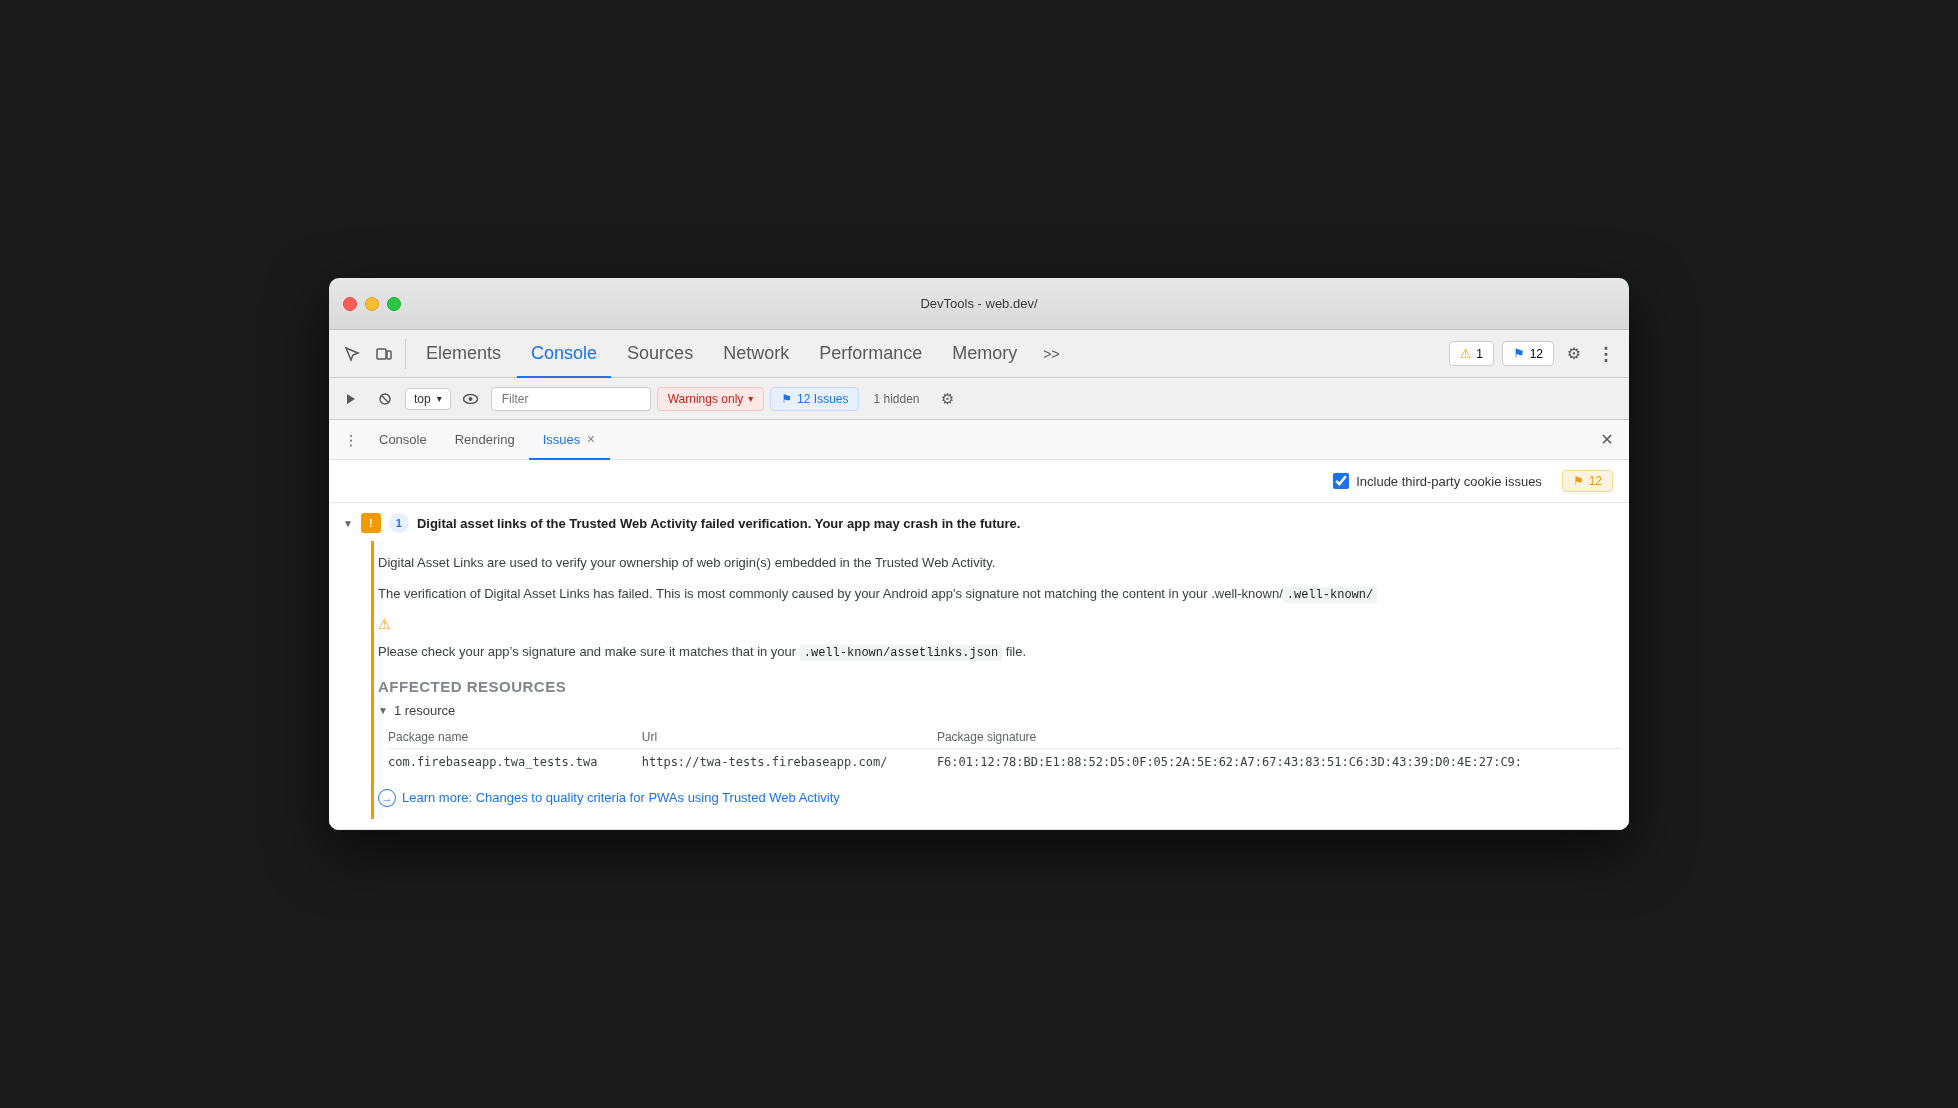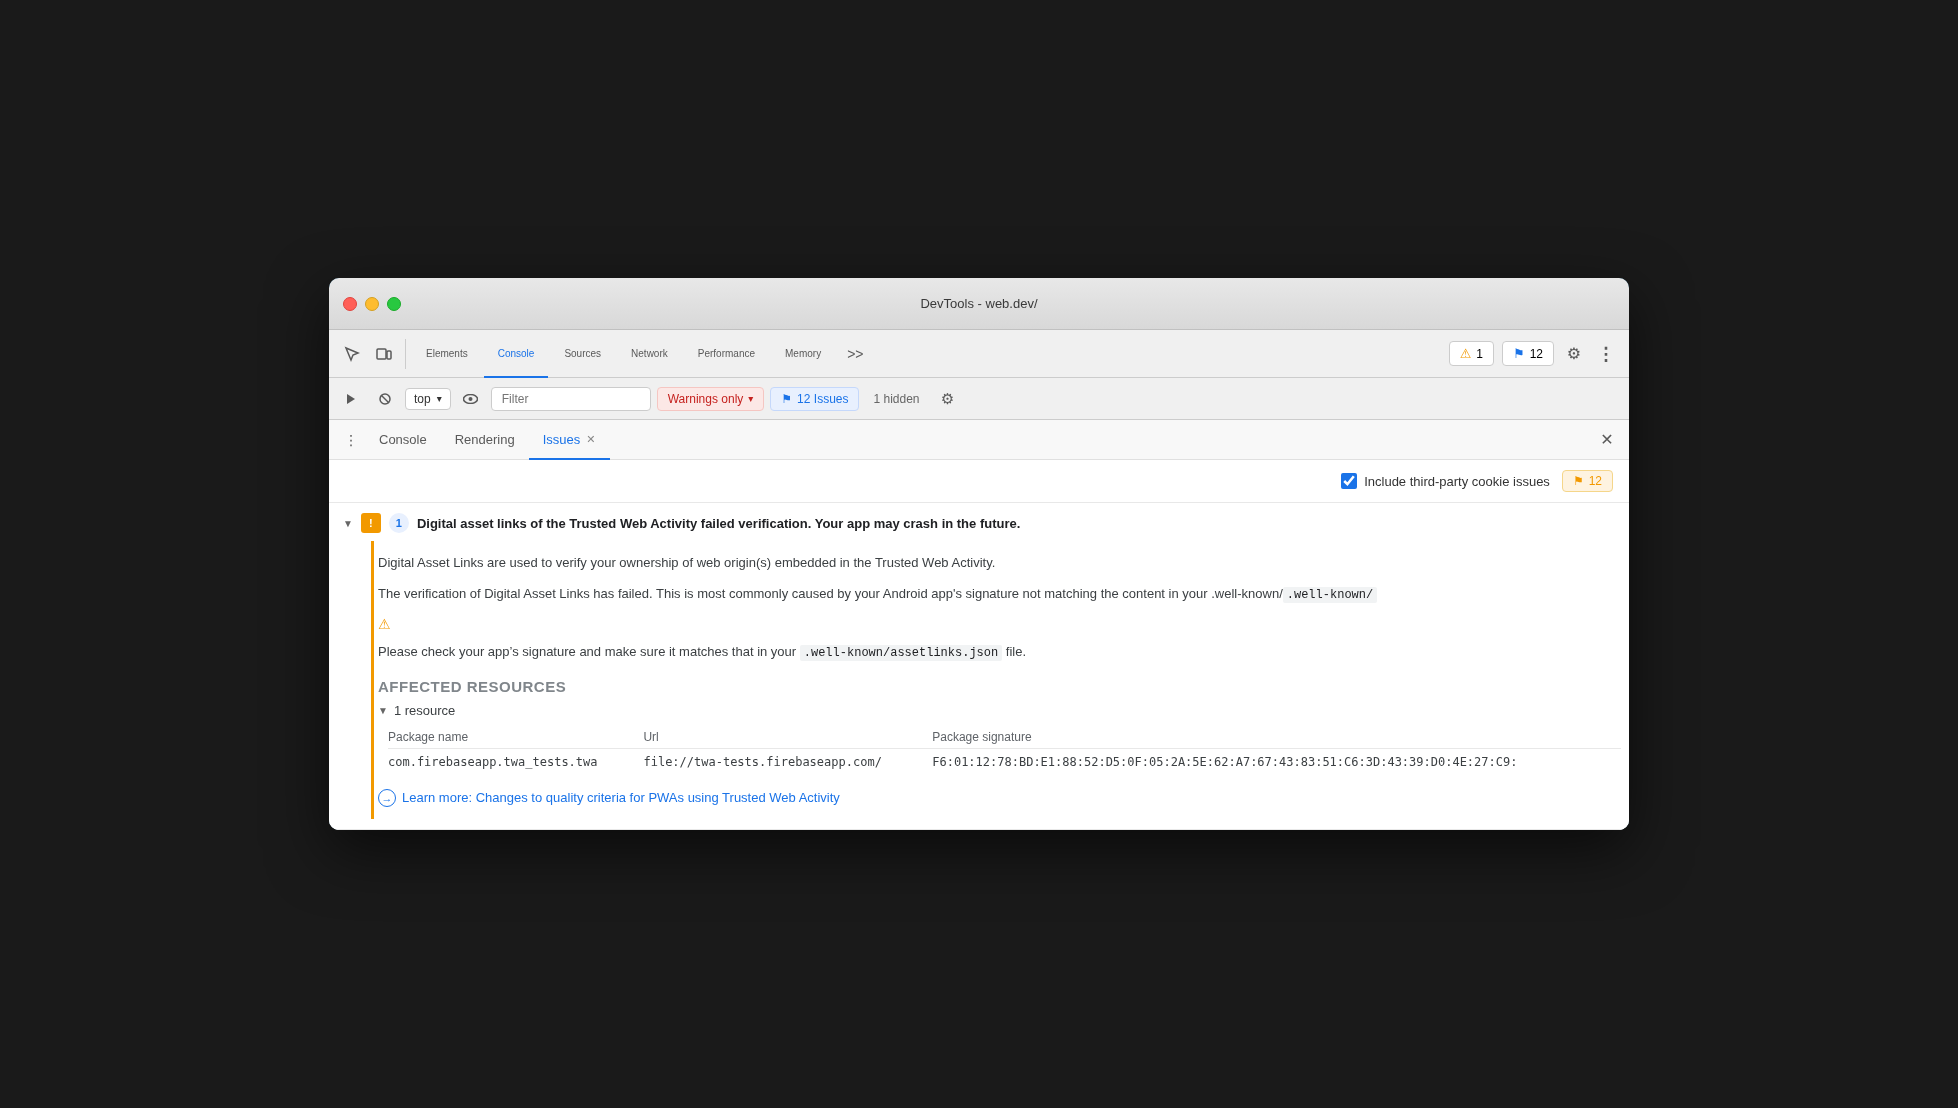--- a/index.html
+++ b/index.html
@@ -75,21 +75,21 @@
       width: 1px;
       height: 30px;
       background: #ccc;
       margin: 0 4px;
     }
     .toolbar-tab {
       padding: 0 14px;
       height: 48px;
       display: flex;
       align-items: center;
-      font-size: 10px;
+      font-size: 18px;
       color: #5a5a5a;
       cursor: pointer;
       position: relative;
       white-space: nowrap;
     }
     .toolbar-tab.active {
       color: #1a73e8;
     }
     .toolbar-tab.active::after {
       content: '';
@@ -263,21 +263,21 @@
       font-size: 16px;
     }
     
     .issues-header {
       background: #fff;
       border-bottom: 1px solid #e8e8e8;
       display: flex;
       align-items: center;
       justify-content: flex-end;
       padding: 10px 16px;
-      gap: 12px;
+      gap: 20px;
     }
     .checkbox-label {
       display: flex;
       align-items: center;
       gap: 7px;
       font-size: 13px;
       color: #333;
       cursor: pointer;
     }
     .checkbox-label input[type=checkbox] {
@@ -625,21 +625,21 @@
                 <thead>
                   <tr>
                     <th>Package name</th>
                     <th>Url</th>
                     <th>Package signature</th>
                   </tr>
                 </thead>
                 <tbody>
                   <tr>
                     <td>com.firebaseapp.twa_tests.twa</td>
-                    <td>file://twa-tests.firebaseapp.com/</td>
+                    <td>https://twa-tests.firebaseapp.com/</td>
                     <td>F6:01:12:78:BD:E1:88:52:D5:0F:05:2A:5E:62:A7:67:43:83:51:C6:3D:43:39:D0:4E:27:C9:</td>
                   </tr>
                 </tbody>
               </table>
             </div>
 
             <a class="learn-more-link" href="#">
               <div class="circle-arrow">→</div>
               <span>Learn more: Changes to quality criteria for PWAs using Trusted Web Activity</span>
             </a>

